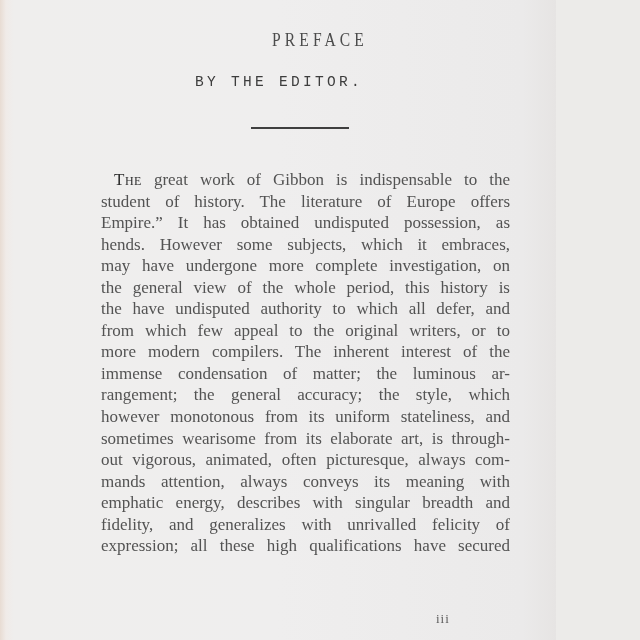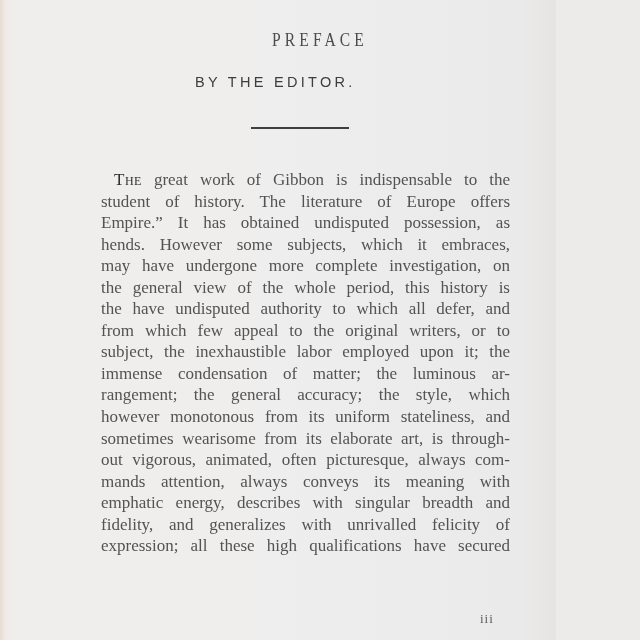--- a/index.html
+++ b/index.html
@@ -16,21 +16,21 @@
     .title {
       position: absolute; left: 0; width: 640px; text-align: center;
       top: 16px;
       font-family: "Liberation Serif", serif;
       font-size: 19px; letter-spacing: 5px; color: #4c4c4c;
       font-weight: normal;
       transform: scaleX(0.82);
     }
     .subtitle {
       position: absolute; left: 195px; top: 74px;
-      font-family: Liberation Sans, sans-serif;
+      font-family: Liberation Mono, monospace;
       font-size: 14.5px; letter-spacing: 3.3px; color: #3d3d3d;
     }
     .rule {
       position: absolute; left: 251px; top: 127px; width: 98px; height: 2px;
       background: #3f3f3f;
     }
     .body-text {
       position: absolute; left: 101px; top: 169px; width: 409px;
       font-family: "Liberation Serif", serif;
       font-size: 17px; line-height: 21.55px; color: #535353;
@@ -38,21 +38,21 @@
     .line {
       display: block; white-space: nowrap;
       text-align: justify; text-align-last: justify;
       height: 21.55px;
     }
     .line.first { text-indent: 0; padding-left: 13px; }
     .smallcaps { font-variant: small-caps; color: #2e2e2e; letter-spacing: 0.5px; }
     .folio {
       position: absolute; left: 436px; top: 611px;
       font-family: "Liberation Serif", serif;
-      font-size: 13px; color: #5e5e5e; letter-spacing: 1px; margin-left: 44px;
+      font-size: 13px; color: #5e5e5e; letter-spacing: 1px;
     }
   </style>
 </head>
 <body>
 
 <div class="page">
 
   <h1 class="title">PREFACE</h1>
 
   <div class="subtitle">BY THE EDITOR.</div>
@@ -61,21 +61,21 @@
 
   <div class="body-text">
     <span class="line first"><span class="smallcaps">The</span><span> great work of Gibbon is indispensable to the</span></span>
     <span class="line">student of history.  The literature of Europe offers</span>
     <span class="line">Empire.”  It has obtained undisputed possession, as</span>
     <span class="line">hends.  However some subjects, which it embraces,</span>
     <span class="line">may have undergone more complete investigation, on</span>
     <span class="line">the general view of the whole period, this history is</span>
     <span class="line">the have undisputed authority to which all defer, and</span>
     <span class="line">from which few appeal to the original writers, or to</span>
-    <span class="line">subject, the inexhaustible labor employed upon it; the</span>
+    <span class="line">more modern compilers.  The inherent interest of the</span>
     <span class="line">immense condensation of matter; the luminous ar-</span>
     <span class="line">rangement; the general accuracy; the style, which</span>
     <span class="line">however monotonous from its uniform stateliness, and</span>
     <span class="line">sometimes wearisome from its elaborate art, is through-</span>
     <span class="line">out vigorous, animated, often picturesque, always com-</span>
     <span class="line">mands attention, always conveys its meaning with</span>
     <span class="line">emphatic energy, describes with singular breadth and</span>
     <span class="line">fidelity, and generalizes with unrivalled felicity of</span>
     <span class="line">expression; all these high qualifications have secured</span>
   </div>

